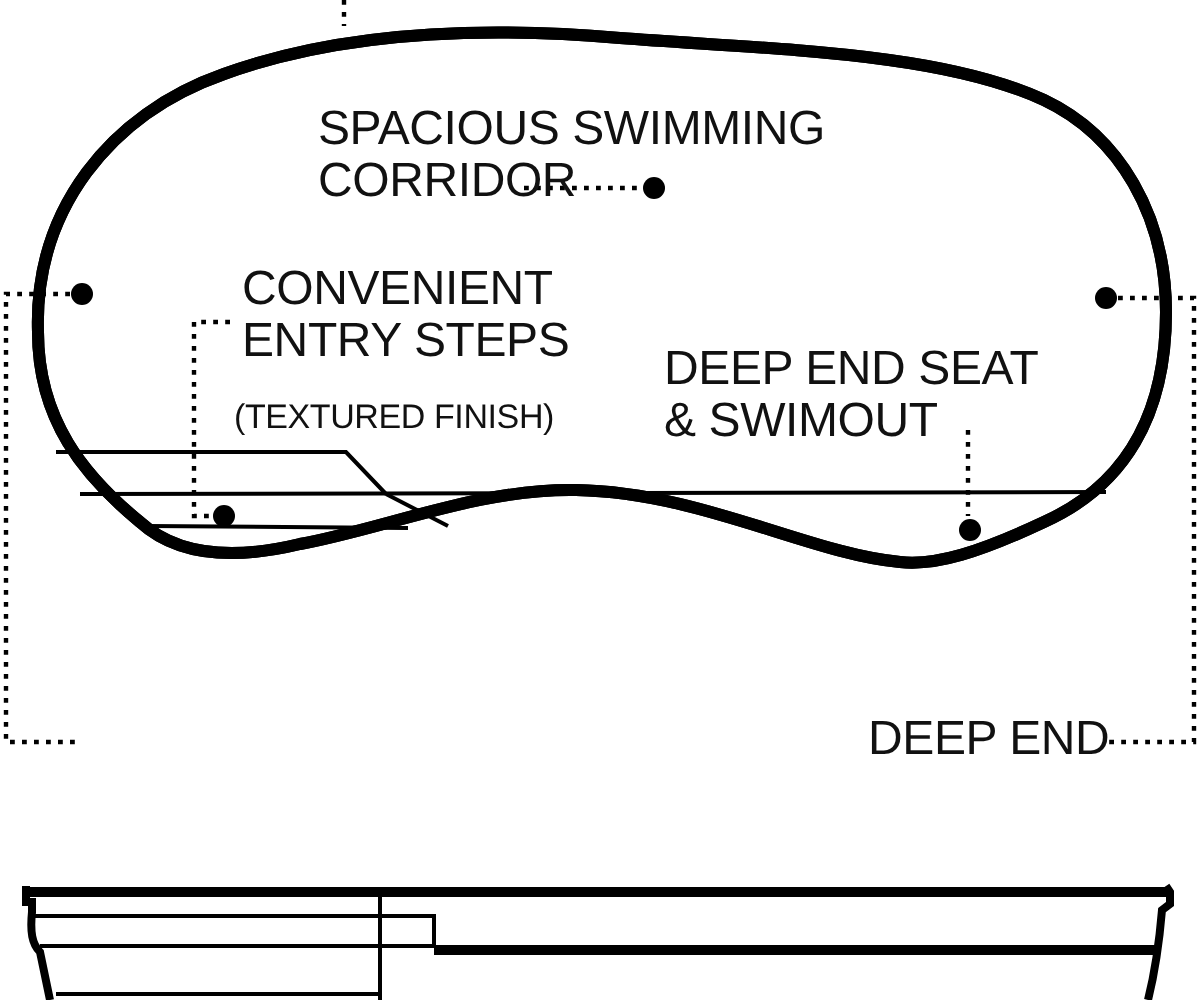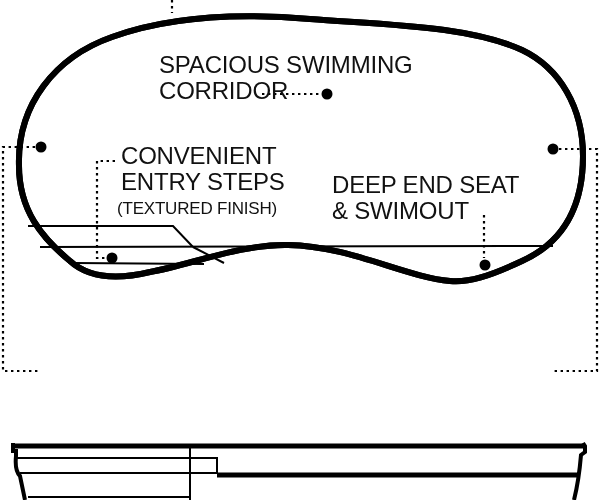--- a/index.html
+++ b/index.html
@@ -83,23 +83,24 @@
         <path d="M 28,497 L 190,497"></path>
       </g>
       <path d="M 217,475 L 579,475" stroke="#000000" stroke-width="5" fill="none"></path>
       <path d="M 583,443 L 585,446 L 585,452 L 581,455 C 580,467 578,484 574,500" stroke="#000000" stroke-width="4" fill="none"></path>
     </g>
   </svg>
 
   <div class="label" style="left:136px; top:52px;margin-left:23px;">SPACIOUS SWIMMING
 CORRIDOR</div>
 
-  <div class="label" style="left:121px; top:143px;">CONVENIENT
+  <div class="label" style="left:121px; top:132px;">CONVENIENT
 ENTRY STEPS</div>
 
   <div class="label small" style="left:117px; top:199px;">(TEXTURED FINISH)</div>
 
   <div class="label" style="left:332px; top:172px;">DEEP END SEAT
 &amp; SWIMOUT</div>
 
 
+  <div class="label" style="left:434px; top:357px;">DEEP END</div>
 
 </div>
 
 </body></html>

